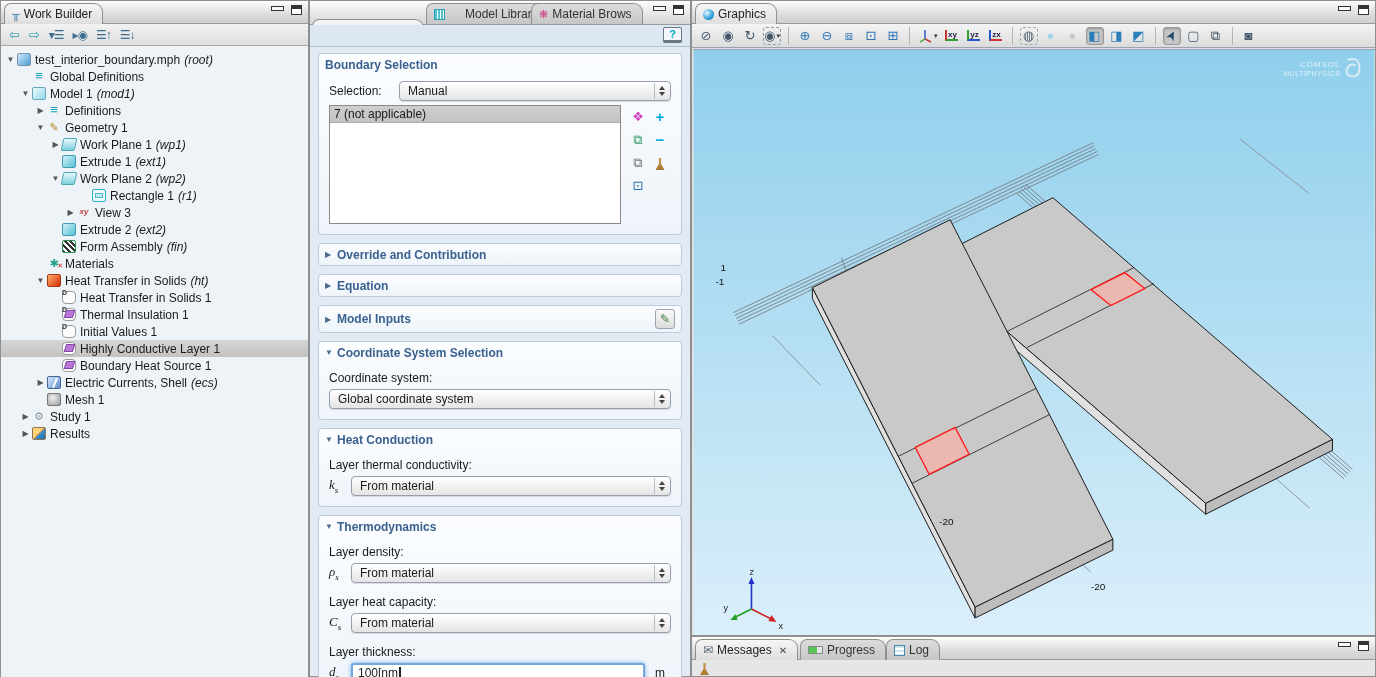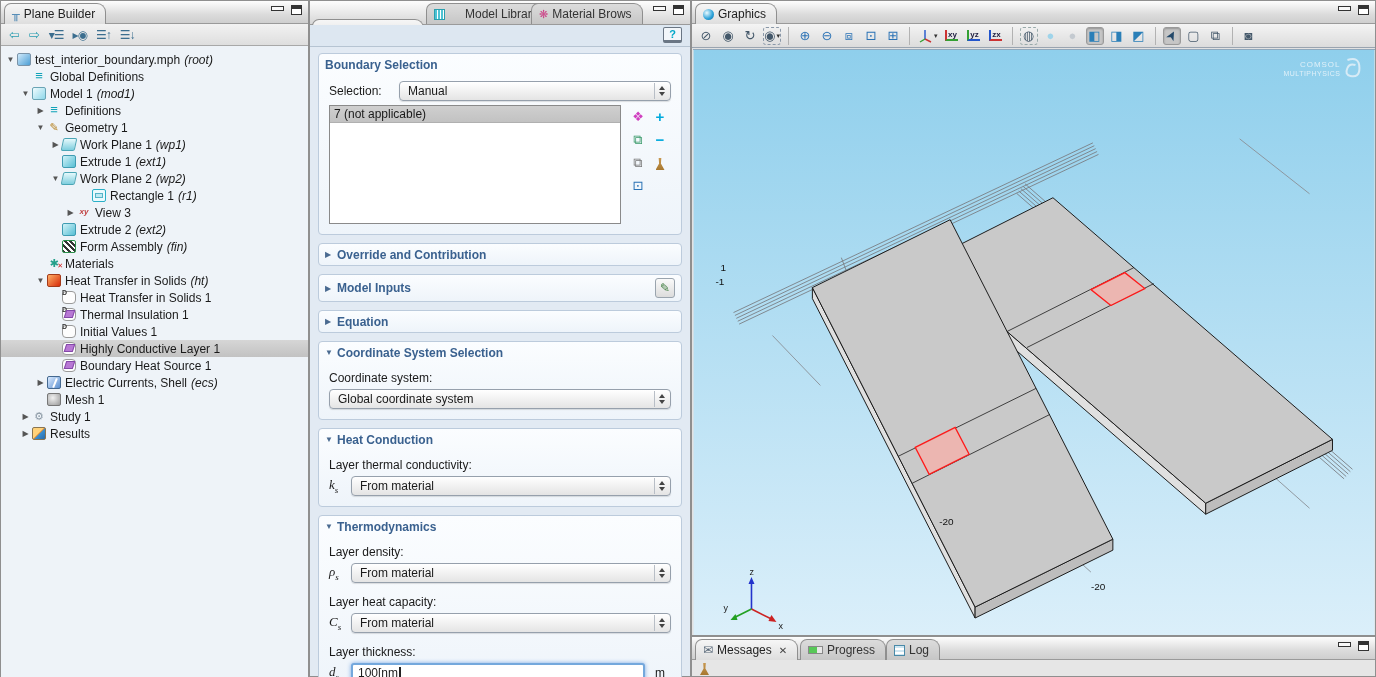--- a/index.html
+++ b/index.html
@@ -139,21 +139,21 @@
 </style>
 </head>
 <body>
 
 <div id="app">
 
   <div id="left-panel" class="panel">
     <div class="phead">
       <div class="tab" style="left:3px;">
         <span class="ti-mb">╥</span>
-        <span>Plane Builder</span>
+        <span>Work Builder</span>
       </div>
       <div class="winbtns">
         <span class="wb-min"></span>
         <span class="wb-max"></span>
       </div>
     </div>
     <div id="mb-toolbar">
       <span class="tbi">⇦</span>
       <span class="tbi">⇨</span>
       <span class="tbi dark">▾☰</span>
@@ -346,33 +346,33 @@
         </div>
       </div>
 
       <div class="sec">
         <div class="sec-h">
           <span class="disc col"></span>
           <span class="sec-t">Override and Contribution</span>
         </div>
       </div>
 
+      <div class="sec">
+        <div class="sec-h">
+          <span class="disc col"></span>
+          <span class="sec-t">Equation</span>
+        </div>
+      </div>
+
       <div class="sec" style="position:relative;height:28px;">
         <div class="sec-h" style="height:26px;">
           <span class="disc col"></span>
           <span class="sec-t">Model Inputs</span>
         </div>
         <span class="edit-btn">✎</span>
-      </div>
-
-      <div class="sec">
-        <div class="sec-h">
-          <span class="disc col"></span>
-          <span class="sec-t">Equation</span>
-        </div>
       </div>
 
       <div class="sec">
         <div class="sec-h">
           <span class="disc exp"></span>
           <span class="sec-t">Coordinate System Selection</span>
         </div>
         <div class="sec-b">
           <div class="flabel">Coordinate system:</div>
           <div class="frow">

